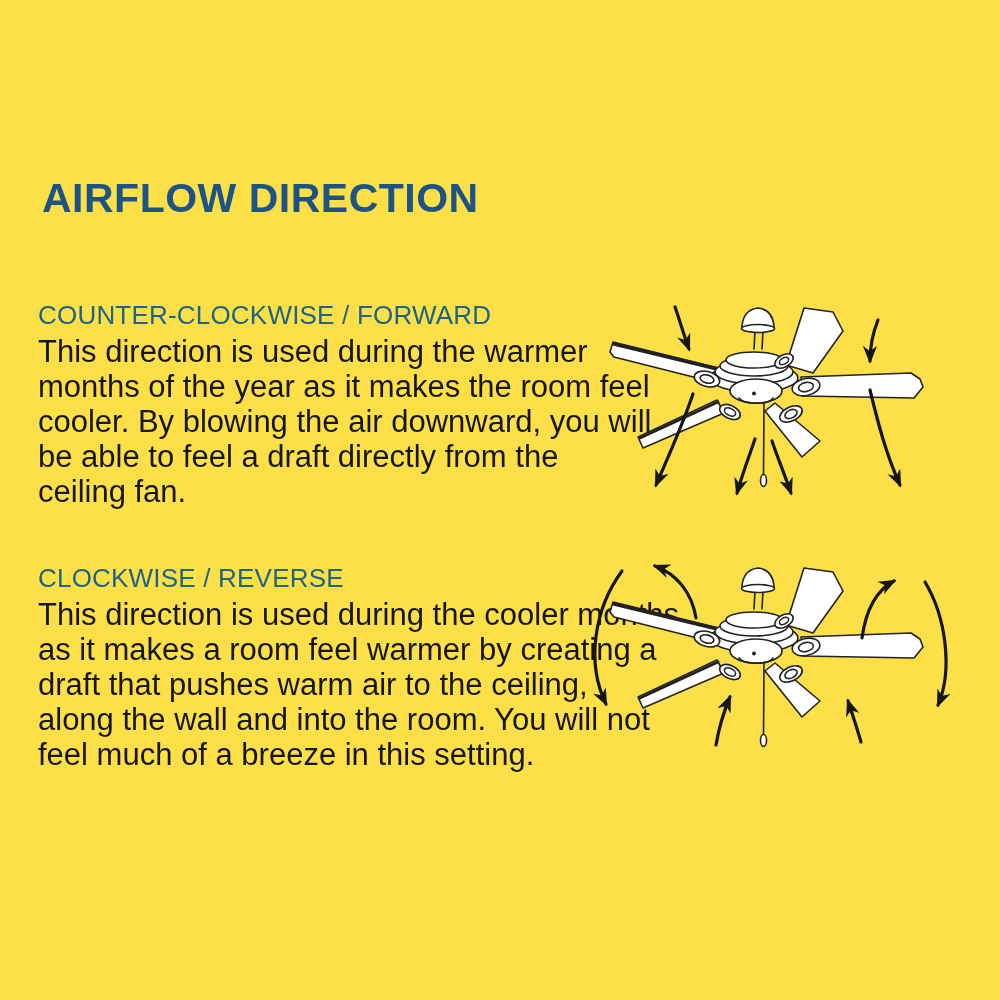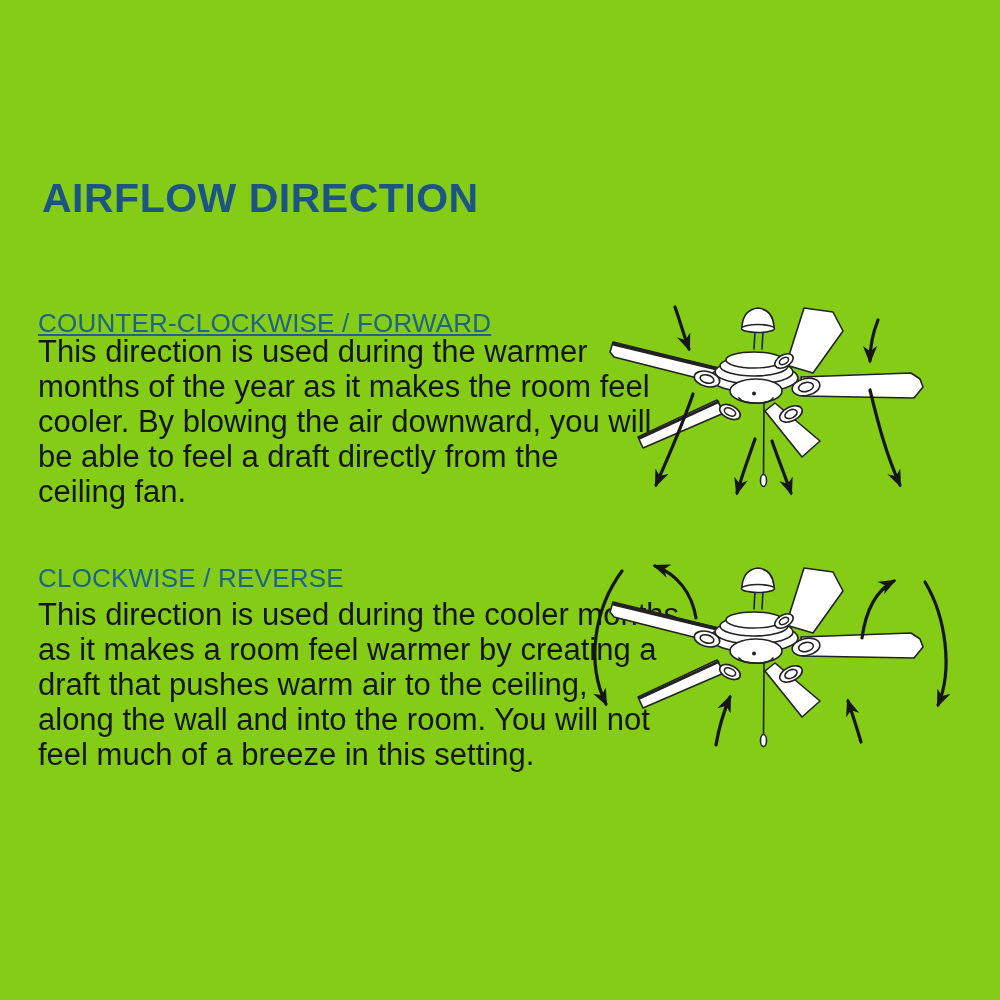--- a/index.html
+++ b/index.html
@@ -1,20 +1,20 @@
 <!DOCTYPE html>
 <html><head>
 <meta charset="utf-8">
 <style>
   html, body { margin: 0; padding: 0; background: #fff; }
   .page {
     position: relative;
     width: 1000px;
     height: 1000px;
-    background: #84cc16;
+    background: #fde047;
     font-family: "Liberation Sans", sans-serif;
     overflow: hidden;
   }
   .title {
     position: absolute;
     left: 42px;
     top: 176px;
     margin: 0;
     font-size: 41px;
     line-height: 1.1;
@@ -24,21 +24,21 @@
   }
   .sec-heading {
     position: absolute;
     margin: 0;
     font-size: 26px;
     line-height: 1.2;
     font-weight: 400;
     letter-spacing: 0.2px;
     color: #1e6486;
   }
-  .heading-1 { left: 38px; top: 308px; text-decoration: underline; }
+  .heading-1 { left: 38px; top: 300px; }
   .heading-2 { left: 38px; top: 563px; }
   .body-text {
     position: absolute;
     margin: 0;
     font-size: 31px;
     line-height: 35px;
     color: #161616;
     white-space: pre-line;
   }
   .body-1 { left: 38px; top: 334px; }

